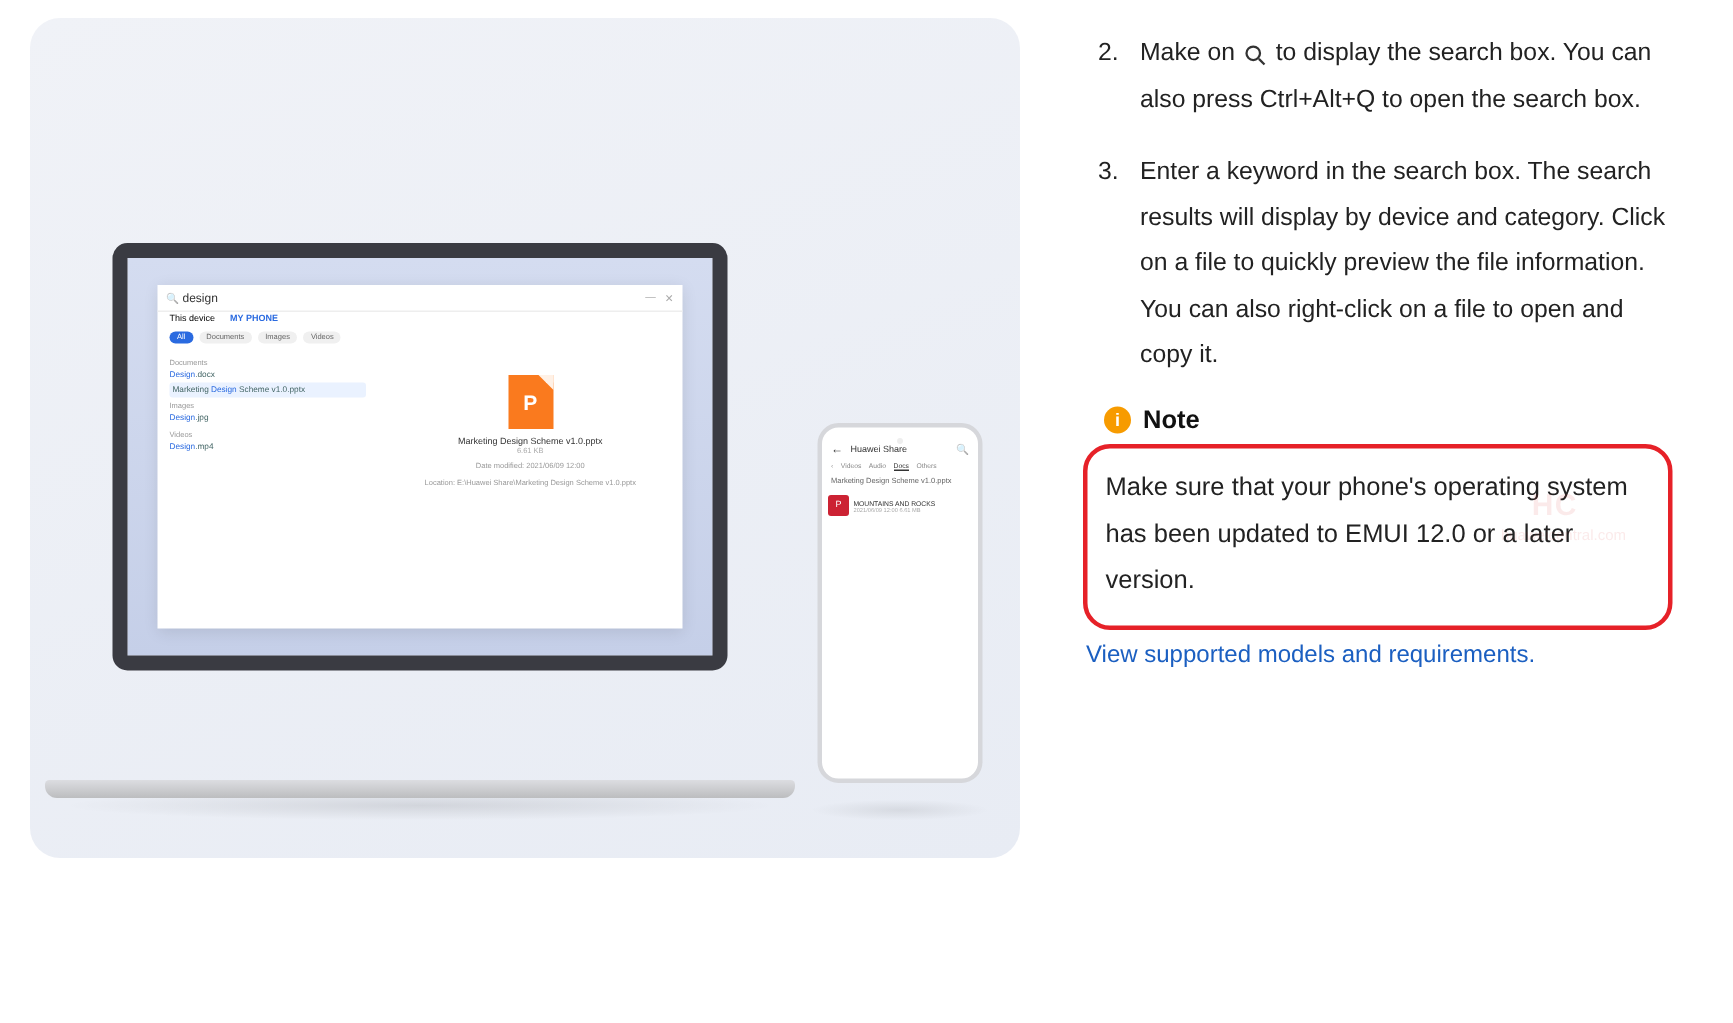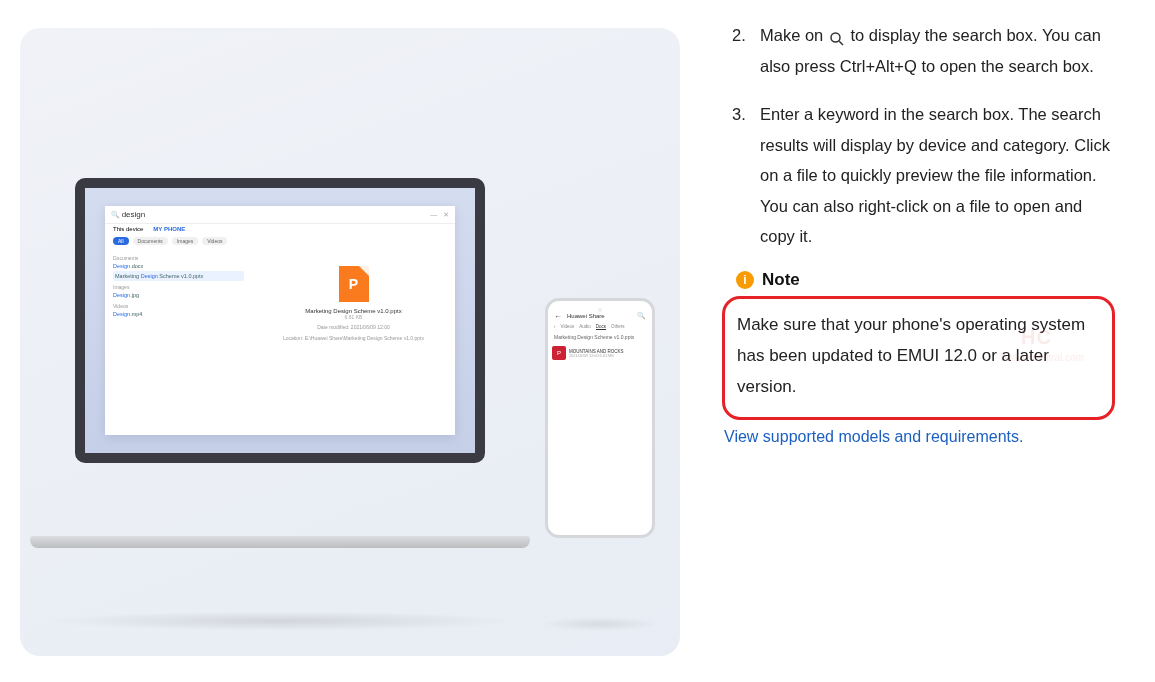--- a/index.html
+++ b/index.html
@@ -1,17 +1,17 @@
 <!DOCTYPE html>
 <html><head>
 <meta charset="utf-8">
 <style>
   * { box-sizing: border-box; margin: 0; padding: 0; }
   body { font-family: -apple-system, BlinkMacSystemFont, "Segoe UI", Arial, sans-serif; background: #fff; width: 1155px; height: 682px; overflow: hidden; display: flex; padding: 8px 20px; }
-  .left { width: 660px; height: 628px; background: linear-gradient(160deg,#f0f2f7,#e8ecf4); border-radius: 20px; margin-top: 20px; position: relative; overflow: hidden; }
+  .left { width: 660px; height: 560px; background: linear-gradient(160deg,#f0f2f7,#e8ecf4); border-radius: 20px; margin-top: 4px; position: relative; overflow: hidden; }
   .laptop { position: absolute; left: 10px; top: 150px; width: 500px; height: 370px; }
   .laptop-screen { position: absolute; left: 45px; top: 0; width: 410px; height: 285px; background: linear-gradient(180deg,#d4dcf0,#c5cfe8); border: 10px solid #3a3b42; border-radius: 10px; overflow: hidden; }
   .laptop-base { position: absolute; left: 0; bottom: 0; width: 500px; height: 12px; background: linear-gradient(180deg,#dcdde1,#bcbdbf); border-radius: 3px 3px 8px 8px; }
   .ls-window { position:absolute; left:20px; top:18px; right:20px; bottom:18px; background:#fff; box-shadow:0 2px 10px rgba(0,0,0,.1); font-size:6px; }
   .lsw-top { display:flex; align-items:center; padding:4px 6px; border-bottom:1px solid #eee; }
   .lsw-search { flex:1; font-size:8px; color:#333; }
   .lsw-search::before { content:"🔍 "; font-size:7px; opacity:.5; }
   .lsw-dash,.lsw-x { font-size:7px; color:#aaa; margin-left:6px; }
   .lsw-tabs { display:flex; gap:10px; padding:2px 8px; font-size:6px; }
   .lsw-tabs span.active { color:#2a6ae0; font-weight:600; }

